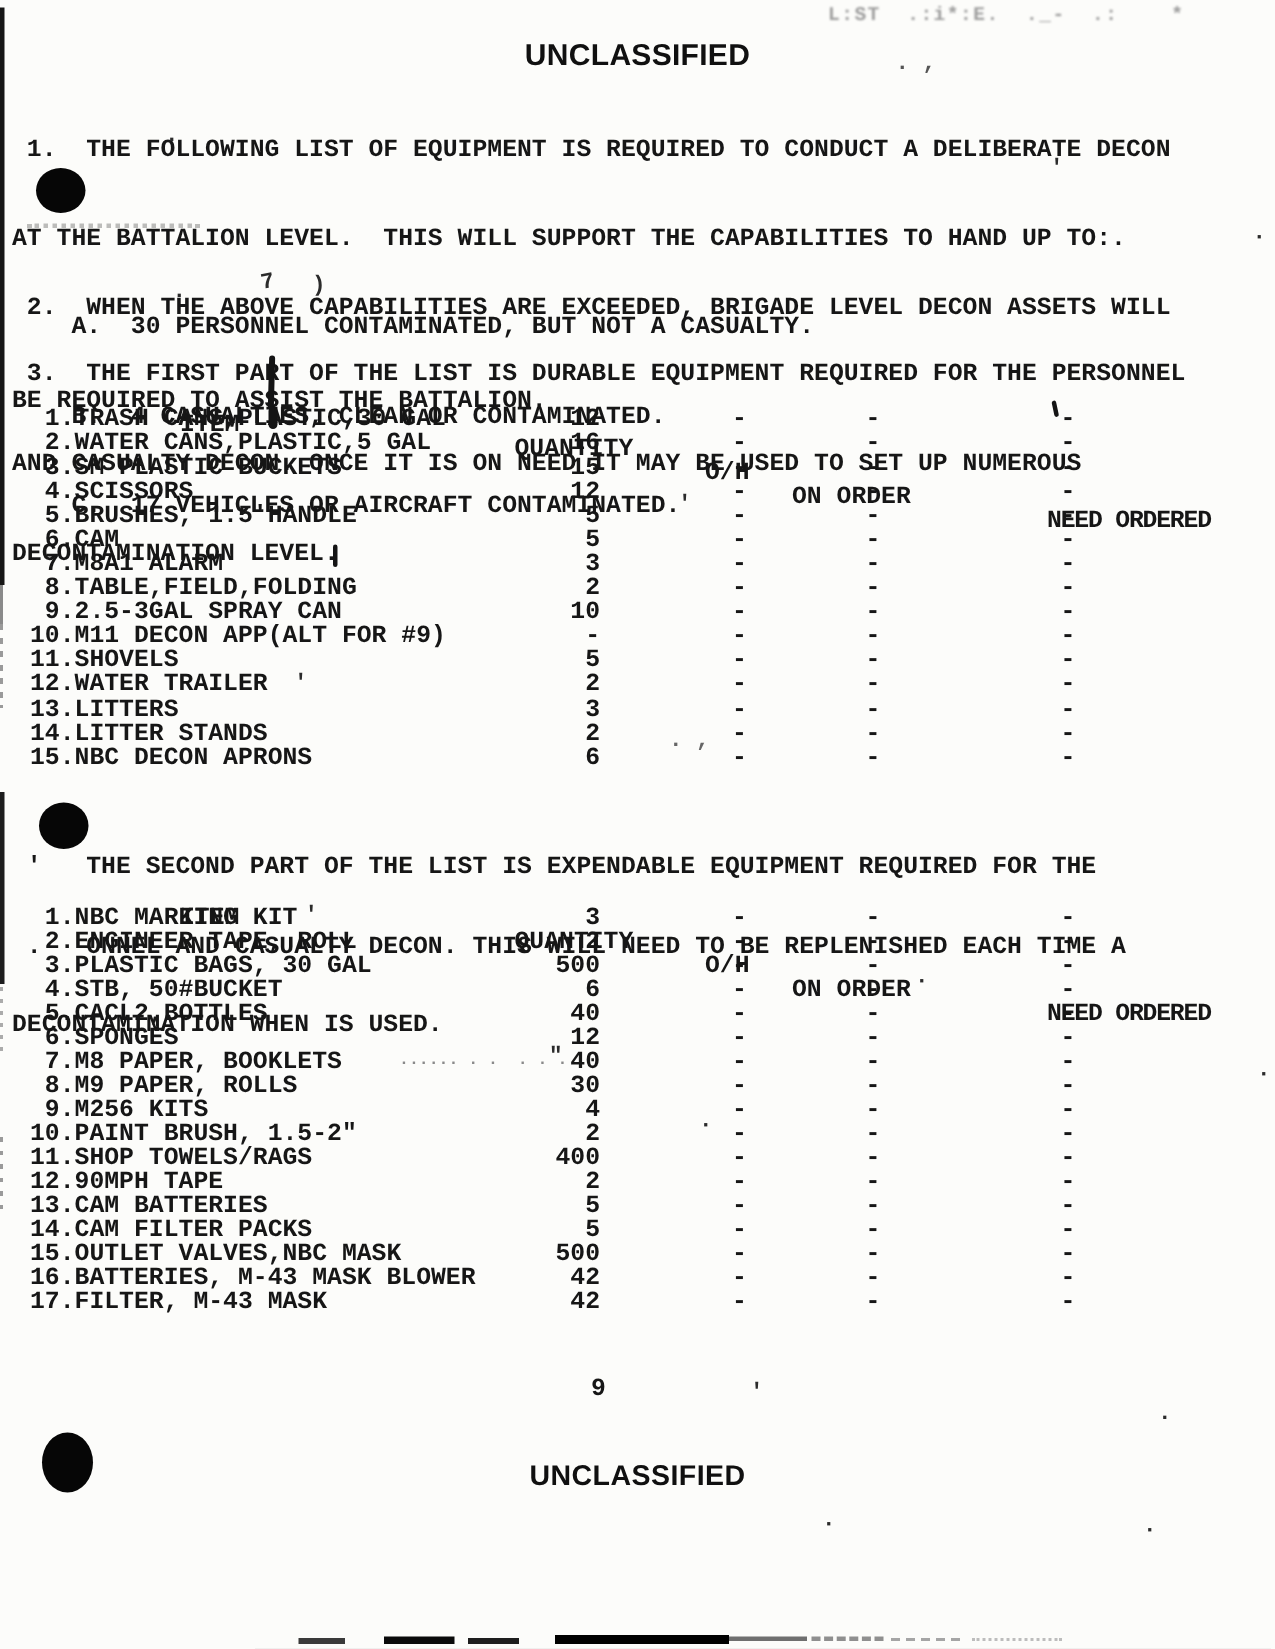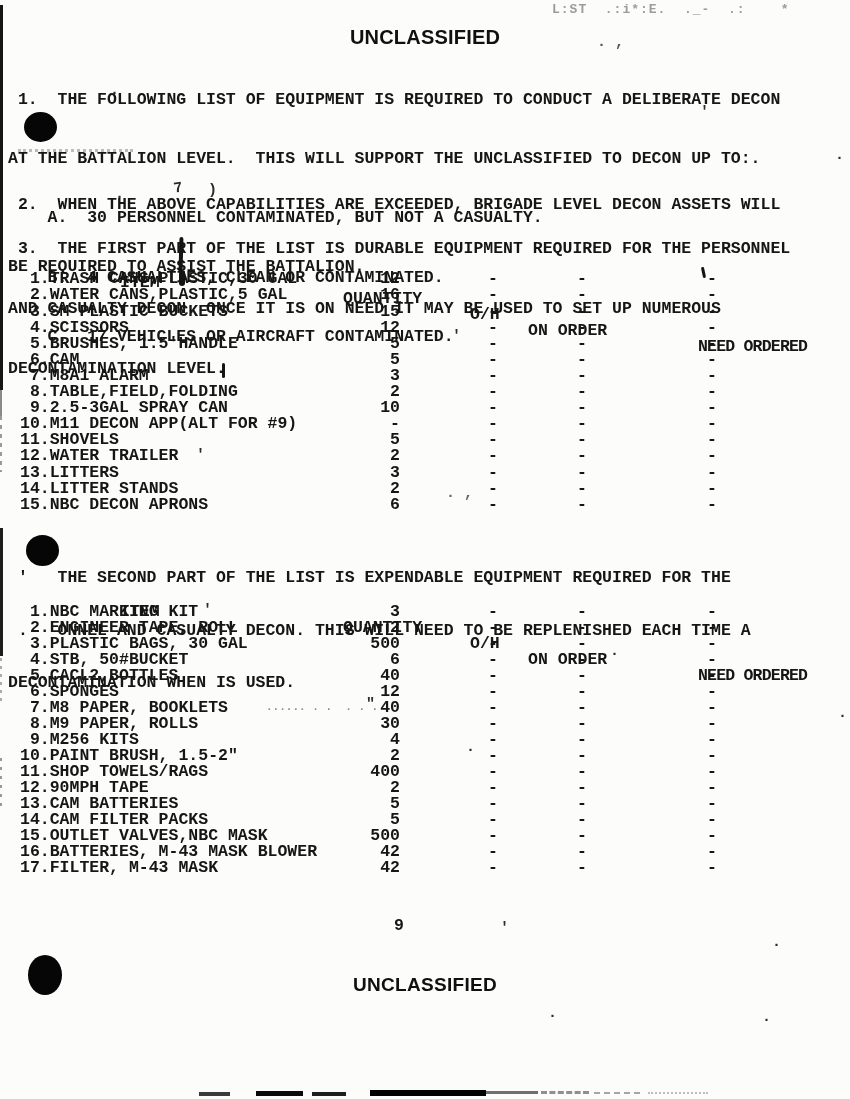--- a/index.html
+++ b/index.html
@@ -39,21 +39,21 @@
 <body>
 
 <div class="page">
 
   <div class="faint" style="left:552px;top:2px;">L:ST  .:i*:E.  ._-  .:    *</div>
 
   <div class="sans-title" style="top:26px;font-size:20px;letter-spacing:0.2px;">UNCLASSIFIED</div>
 
   <div class="para mono" style="top:50px;line-height:19.8px;">
     <div class="pline"> 1.  THE FOLLOWING LIST OF EQUIPMENT IS REQUIRED TO CONDUCT A DELIBERATE DECON</div>
-    <div class="pline">AT THE BATTALION LEVEL.  THIS WILL SUPPORT THE UNCLASSIFIED TO DECON UP TO:.</div>
+    <div class="pline">AT THE BATTALION LEVEL.  THIS WILL SUPPORT THE CAPABILITIES TO HAND UP TO:.</div>
     <div class="pline">    A.  30 PERSONNEL CONTAMINATED, BUT NOT A CASUALTY.</div>
     <div class="pline">    B.  4 CASUALTIES, CLEAN OR CONTAMINATED.</div>
     <div class="pline">    C.  17 VEHICLES OR AIRCRAFT CONTAMINATED.</div>
   </div>
 
   <div class="para mono" style="top:154px;line-height:20.5px;">
     <div class="pline"> 2.  WHEN THE ABOVE CAPABILITIES ARE EXCEEDED, BRIGADE LEVEL DECON ASSETS WILL</div>
     <div class="pline">BE REQUIRED TO ASSIST THE BATTALION.</div>
   </div>
 

